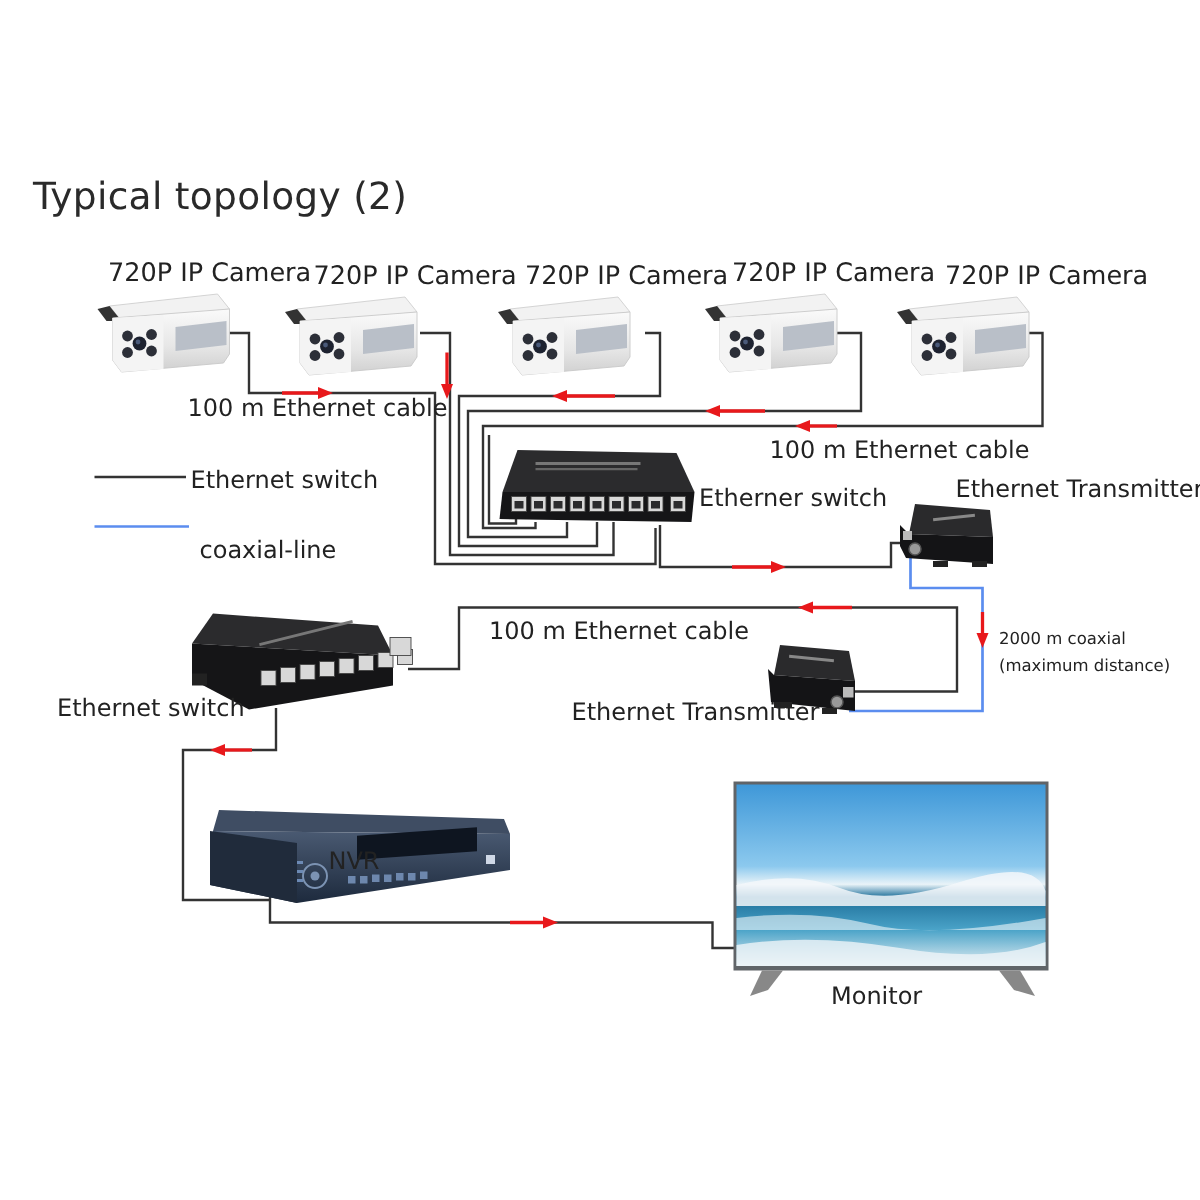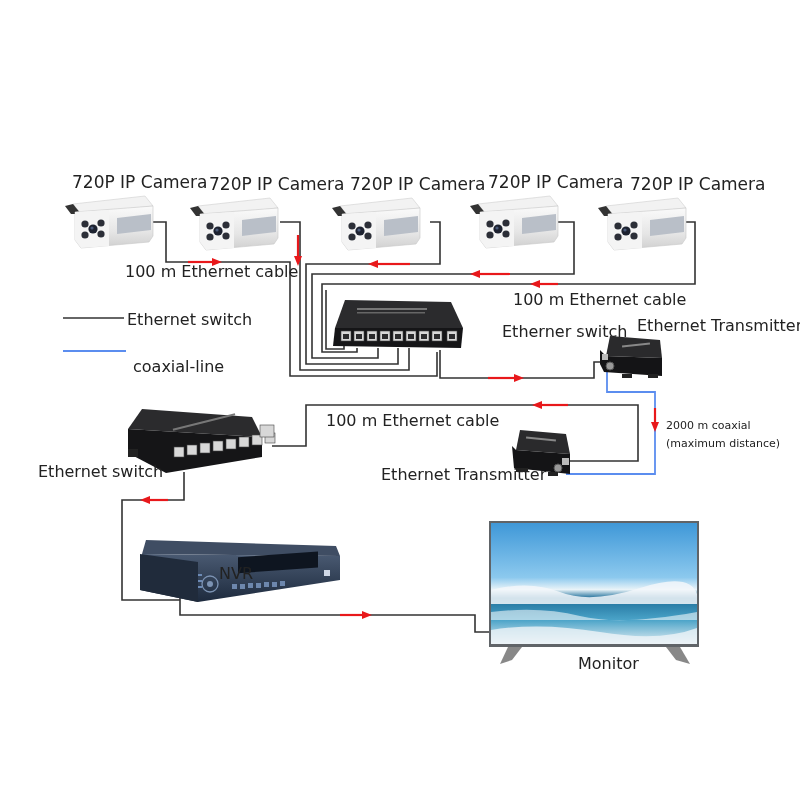--- a/index.html
+++ b/index.html
@@ -275,36 +275,37 @@
       <rect x="489" y="521" width="210" height="126" fill="#606468"></rect>
       <rect x="491" y="523" width="206" height="121" fill="url(#sky)"></rect>
       <path d="M491,590 Q530,580 560,592 T640,588 T697,594 V604 H491 Z" fill="#f3f7fa" opacity="0.85"></path>
       <path d="M491,612 Q540,606 580,616 T697,612 V620 H491 Z" fill="#ffffff" opacity="0.55"></path>
       <path d="M491,630 Q540,622 600,632 T697,628 V644 H491 Z" fill="#eef4f8" opacity="0.8"></path>
       <polygon points="508,647 522,647 512,660 500,664" fill="#888"></polygon>
       <polygon points="666,647 680,647 690,664 676,660" fill="#888"></polygon>
     </g>
   </svg>
 
+  <div class="lbl title">Typical topology (2)</div>
 
   <div class="lbl cam-lbl" style="left:72px;top:172px;">720P IP Camera</div>
   <div class="lbl cam-lbl" style="left:209px;top:174px;">720P IP Camera</div>
   <div class="lbl cam-lbl" style="left:350px;top:174px;">720P IP Camera</div>
   <div class="lbl cam-lbl" style="left:488px;top:172px;">720P IP Camera</div>
   <div class="lbl cam-lbl" style="left:630px;top:174px;">720P IP Camera</div>
 
   <div class="lbl med" style="left:125px;top:262px;">100 m Ethernet cable</div>
   <div class="lbl med" style="left:513px;top:290px;">100 m Ethernet cable</div>
   <div class="lbl med" style="left:326px;top:411px;">100 m Ethernet cable</div>
 
   <div class="lbl med" style="left:127px;top:310px;">Ethernet switch</div>
   <div class="lbl med" style="left:133px;top:357px;">coaxial-line</div>
 
-  <div class="lbl med" style="left:466px;top:322px;margin-left:36px;">Etherner switch</div>
+  <div class="lbl med" style="left:466px;top:322px;">Etherner switch</div>
   <div class="lbl med" style="left:637px;top:316px;">Ethernet Transmitter</div>
   <div class="lbl med" style="left:381px;top:465px;">Ethernet Transmitter</div>
   <div class="lbl med" style="left:38px;top:462px;">Ethernet switch</div>
   <div class="lbl med" style="left:219px;top:524px;margin-top:40px;">NVR</div>
-  <div class="lbl med" style="left:578px;top:654px;">Monitor</div>
+  <div class="lbl med" style="left:554px;top:654px;">Monitor</div>
 
   <div class="lbl small" style="left:666px;top:419px;">2000 m coaxial</div>
   <div class="lbl small" style="left:666px;top:437px;">(maximum distance)</div>
 </div>
 
 </body></html>

